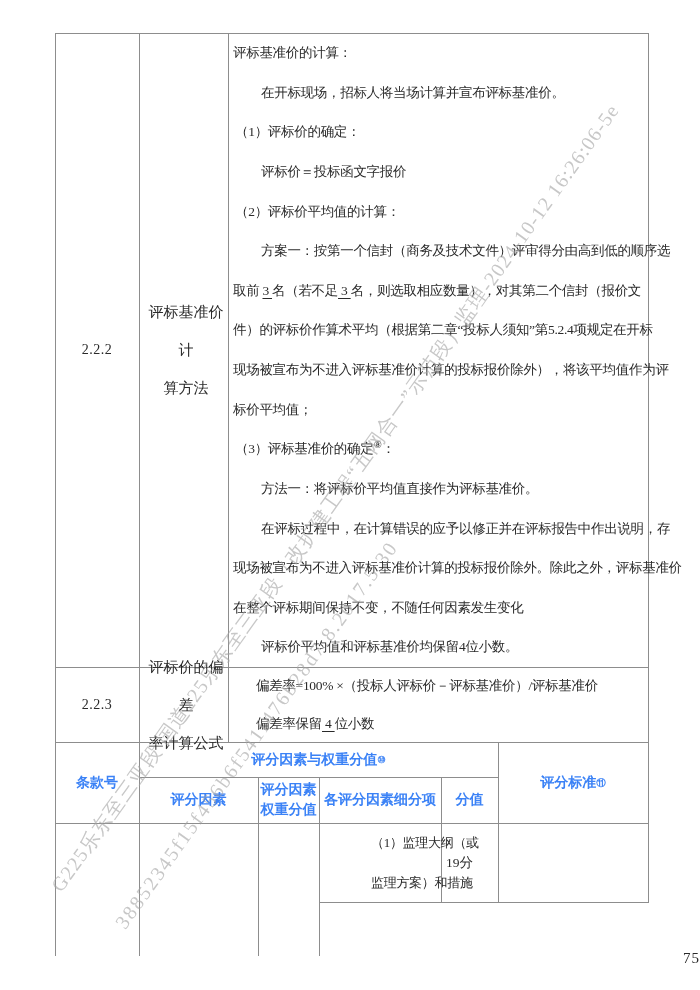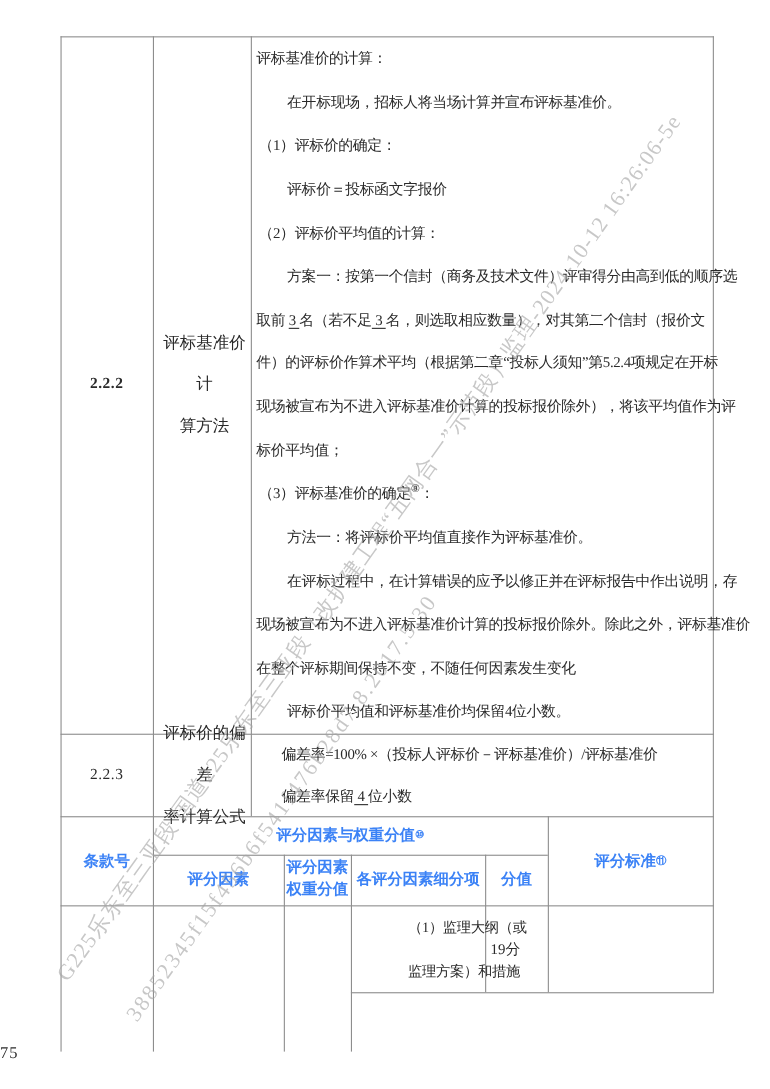--- a/index.html
+++ b/index.html
@@ -22,21 +22,21 @@
   #c223-content .tline { line-height:37.5px;  white-space:nowrap;padding-left:28px; }
   .tline { padding-left:5px; }
   .tline.ind1 { padding-left:7px; }
   .tline.ind2 { padding-left:33px; }
   .u { text-decoration:underline; text-underline-offset:3px; }
   sup { font-size:9.5px; line-height:0; vertical-align:super; }
   .weight-hdr .tline { line-height:20px; padding-left:0; }
   #subitem-cell { font-size:13px; letter-spacing:-0.3px; }
   #subitem-cell .tline { line-height:39.5px; padding-left:4px; white-space:nowrap;margin-left:48px; }
   #score-cell { font-size:13.5px; display:flex; align-items:center; padding-left:5px; }
-  .page-number { position:absolute; left:0; top:950px; width:700px; text-align:left; font-size:15px; letter-spacing:1px; }
+  .page-number { position:absolute; left:0; top:950px; width:700px; text-align:right; font-size:15px; letter-spacing:1px; }
   .wm {
     position:absolute; white-space:nowrap; pointer-events:none; z-index:5;
     transform-origin:0 50%; transform:rotate(-54.5deg);
     color:#a3a3a3; opacity:0.6; font-size:20px;
   }
   #wm1 { left:56px;  top:876px; letter-spacing:1px; }
   #wm2 { left:120px; top:915px; letter-spacing:2px; }
 </style>
 </head>
 <body>
@@ -55,21 +55,21 @@
 
   <div class="bline" style="left:55px;top:33px;width:1px;height:923px;"></div>
   <div class="bline" style="left:139px;top:33px;width:1px;height:923px;"></div>
   <div class="bline" style="left:228px;top:33px;width:1px;height:709px;"></div>
   <div class="bline" style="left:648px;top:33px;width:1px;height:869px;"></div>
   <div class="bline" style="left:258px;top:777px;width:1px;height:179px;"></div>
   <div class="bline" style="left:319px;top:777px;width:1px;height:179px;"></div>
   <div class="bline" style="left:441px;top:777px;width:1px;height:125px;"></div>
   <div class="bline" style="left:498px;top:742px;width:1px;height:160px;"></div>
 
-  <div class="cell vc idnum" style="left:55px;top:33px;width:84px;height:634px;font-weight:bold;">2.2.2</div>
+  <div class="cell vc idnum" style="left:55px;top:33px;width:84px;height:634px;">2.2.2</div>
   <div class="cell vcol label-cell" style="left:139px;top:33px;width:89px;height:634px;">
       <div class="tline ind0"><span>评标基准价计</span></div>
       <div class="tline ind0"><span>算方法</span></div>
     </div>
   <div class="cell content-cell" id="c222-content" style="left:228px;top:33px;width:420px;height:634px;">
       <div class="tline ind0"><span>评标基准价的计算：</span></div>
       <div class="tline ind2"><span>在开标现场，招标人将当场计算并宣布评标基准价。</span></div>
       <div class="tline ind1"><span>（1）评标价的确定：</span></div>
       <div class="tline ind2"><span>评标价＝投标函文字报价</span></div>
       <div class="tline ind1"><span>（2）评标价平均值的计算：</span></div>

